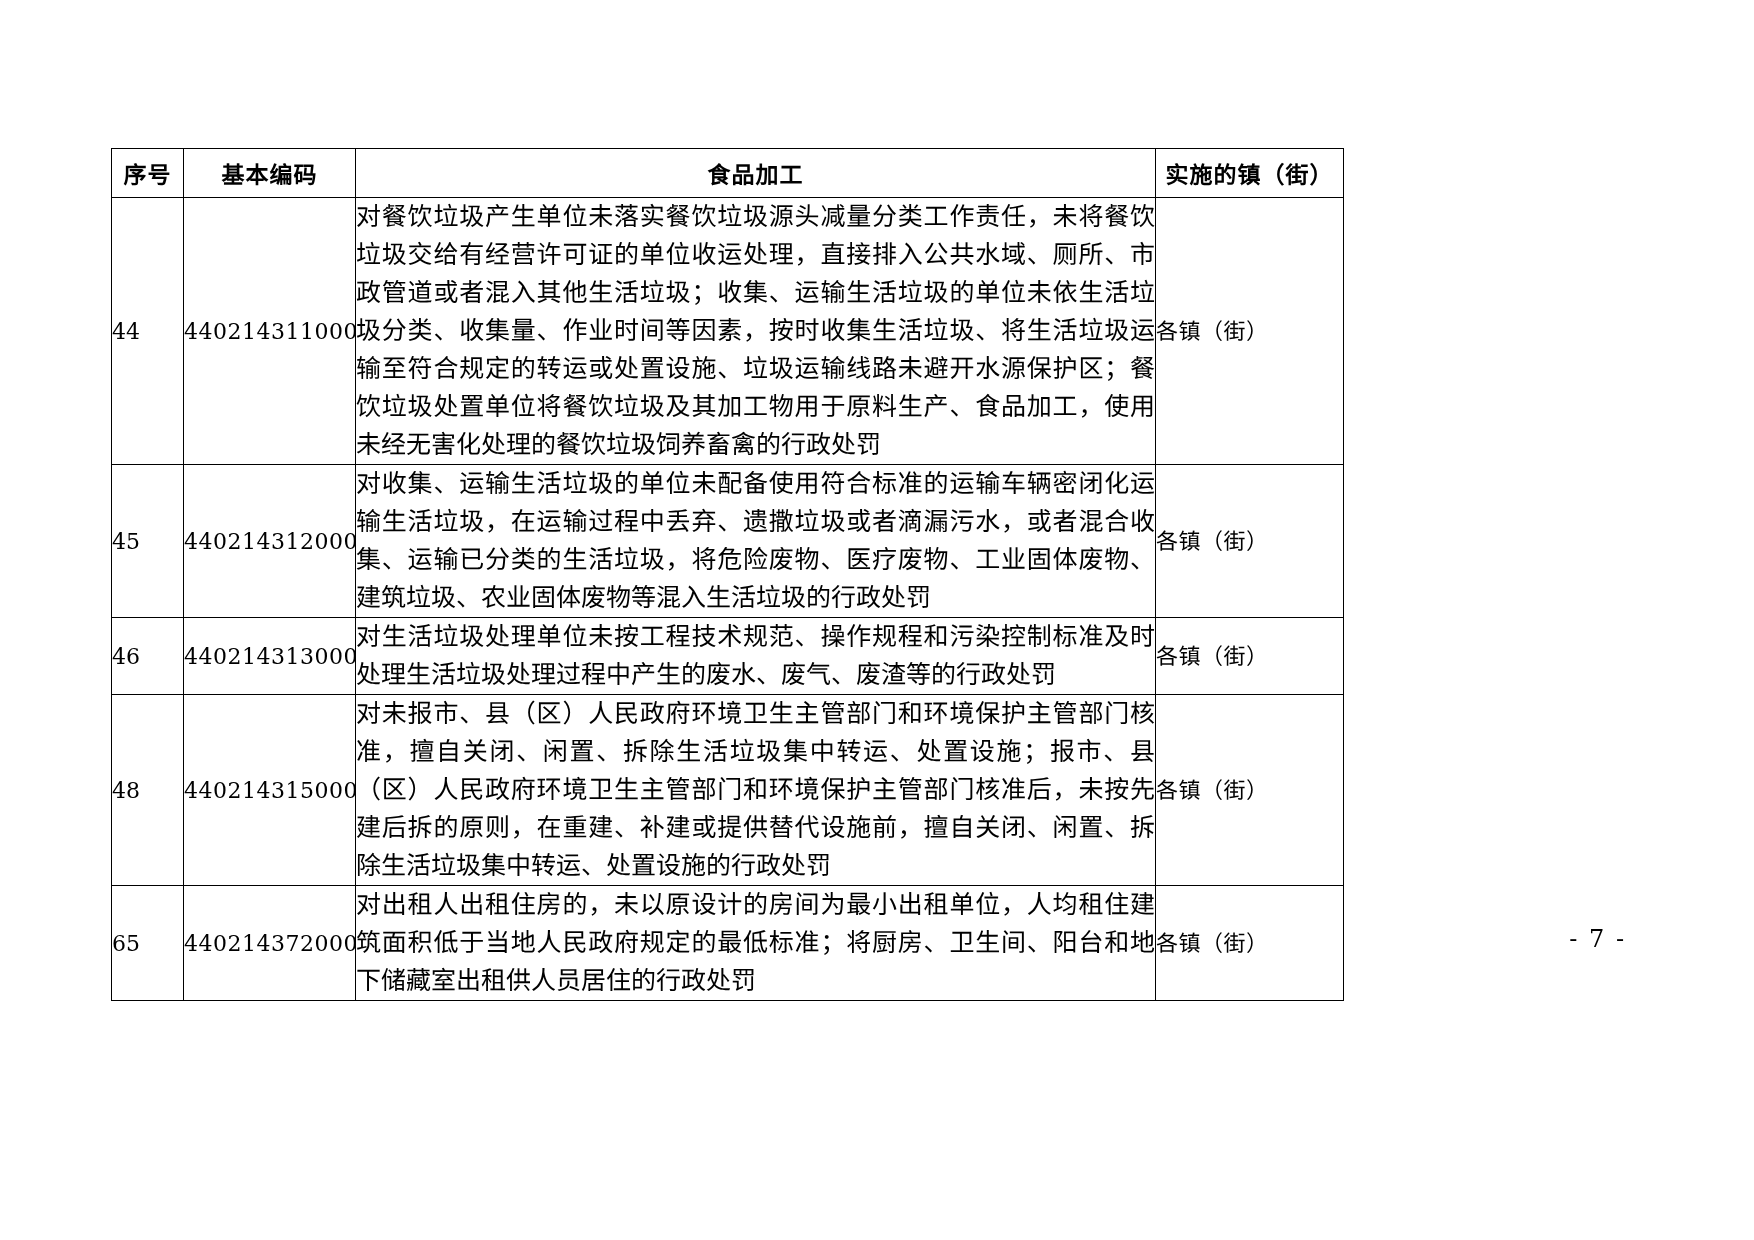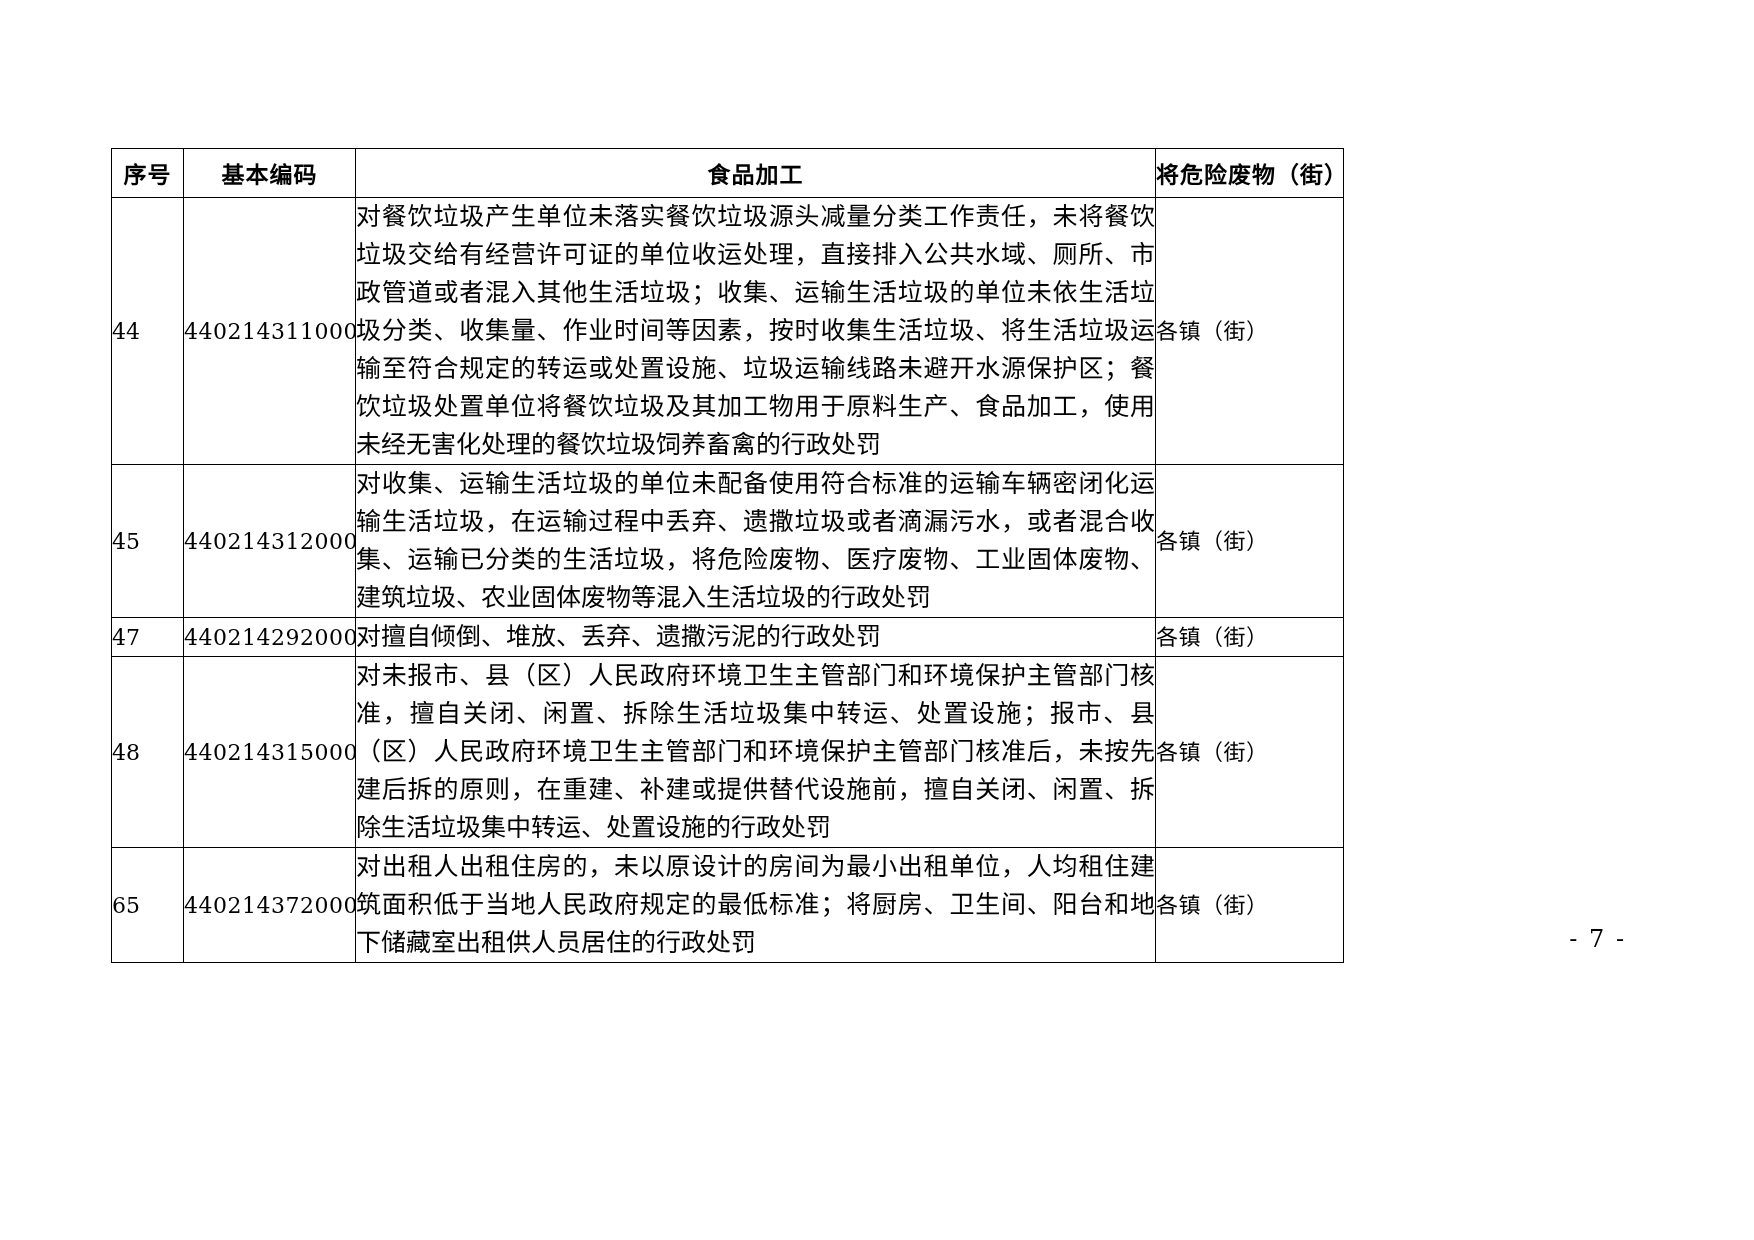--- a/index.html
+++ b/index.html
@@ -108,45 +108,45 @@
         <col class="c-seq">
         <col class="c-code">
         <col class="c-name">
         <col class="c-town">
       </colgroup>
       <thead>
         <tr>
           <td class="hd">序号</td>
           <td class="hd">基本编码</td>
           <td class="hd">食品加工</td>
-          <td class="hd">将危险废物（街）</td>
+          <td class="hd">实施的镇（街）</td>
         </tr>
       </thead>
       <tbody>
         <tr class="row-44">
           <td class="seq">44</td>
           <td class="code">440214311000</td>
           <td class="name">
               <div class="para">对餐饮垃圾产生单位未落实餐饮垃圾源头减量分类工作责任，未将餐饮垃圾交给有经营许可证的单位收运处理，直接排入公共水域、厕所、市政管道或者混入其他生活垃圾；收集、运输生活垃圾的单位未依生活垃圾分类、收集量、作业时间等因素，按时收集生活垃圾、将生活垃圾运输至符合规定的转运或处置设施、垃圾运输线路未避开水源保护区；餐饮垃圾处置单位将餐饮垃圾及其加工物用于原料生产、食品加工，使用未经无害化处理的餐饮垃圾饲养畜禽的行政处罚</div>
             </td>
           <td class="town">各镇（街）</td>
         </tr>
         <tr class="row-45">
           <td class="seq">45</td>
           <td class="code">440214312000</td>
           <td class="name">
               <div class="para">对收集、运输生活垃圾的单位未配备使用符合标准的运输车辆密闭化运输生活垃圾，在运输过程中丢弃、遗撒垃圾或者滴漏污水，或者混合收集、运输已分类的生活垃圾，将危险废物、医疗废物、工业固体废物、建筑垃圾、农业固体废物等混入生活垃圾的行政处罚</div>
             </td>
           <td class="town">各镇（街）</td>
         </tr>
-        <tr class="row-47">
-          <td class="seq">47</td>
-          <td class="code">440214292000</td>
+        <tr class="row-46">
+          <td class="seq">46</td>
+          <td class="code">440214313000</td>
           <td class="name">
-              <div class="para">对擅自倾倒、堆放、丢弃、遗撒污泥的行政处罚</div>
+              <div class="para">对生活垃圾处理单位未按工程技术规范、操作规程和污染控制标准及时处理生活垃圾处理过程中产生的废水、废气、废渣等的行政处罚</div>
             </td>
           <td class="town">各镇（街）</td>
         </tr>
         <tr class="row-48">
           <td class="seq">48</td>
           <td class="code">440214315000</td>
           <td class="name">
               <div class="para">对未报市、县（区）人民政府环境卫生主管部门和环境保护主管部门核准，擅自关闭、闲置、拆除生活垃圾集中转运、处置设施；报市、县（区）人民政府环境卫生主管部门和环境保护主管部门核准后，未按先建后拆的原则，在重建、补建或提供替代设施前，擅自关闭、闲置、拆除生活垃圾集中转运、处置设施的行政处罚</div>
             </td>
           <td class="town">各镇（街）</td>

